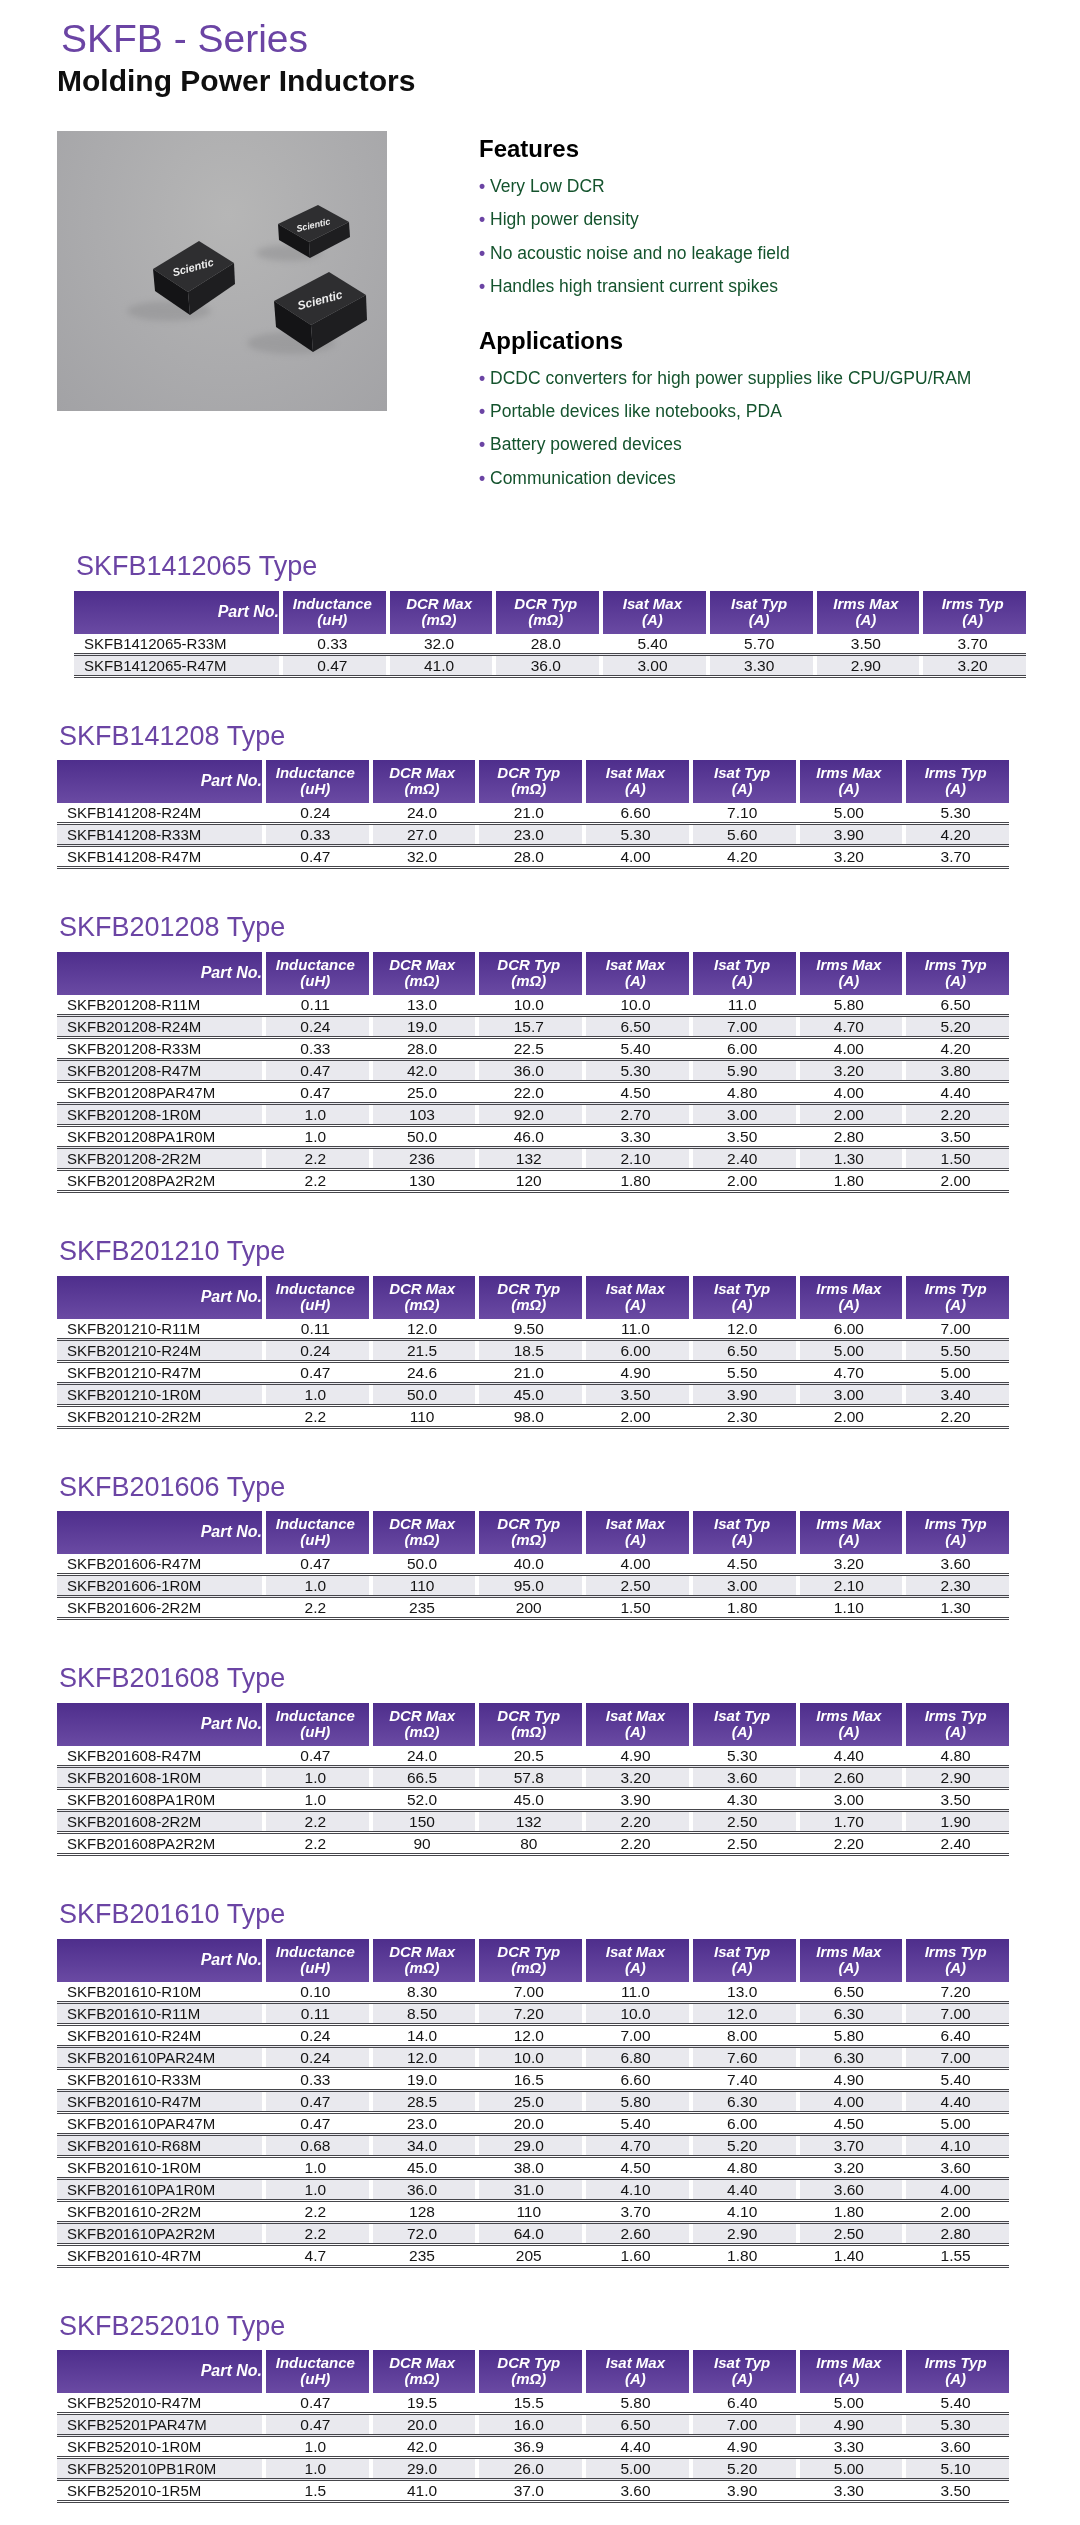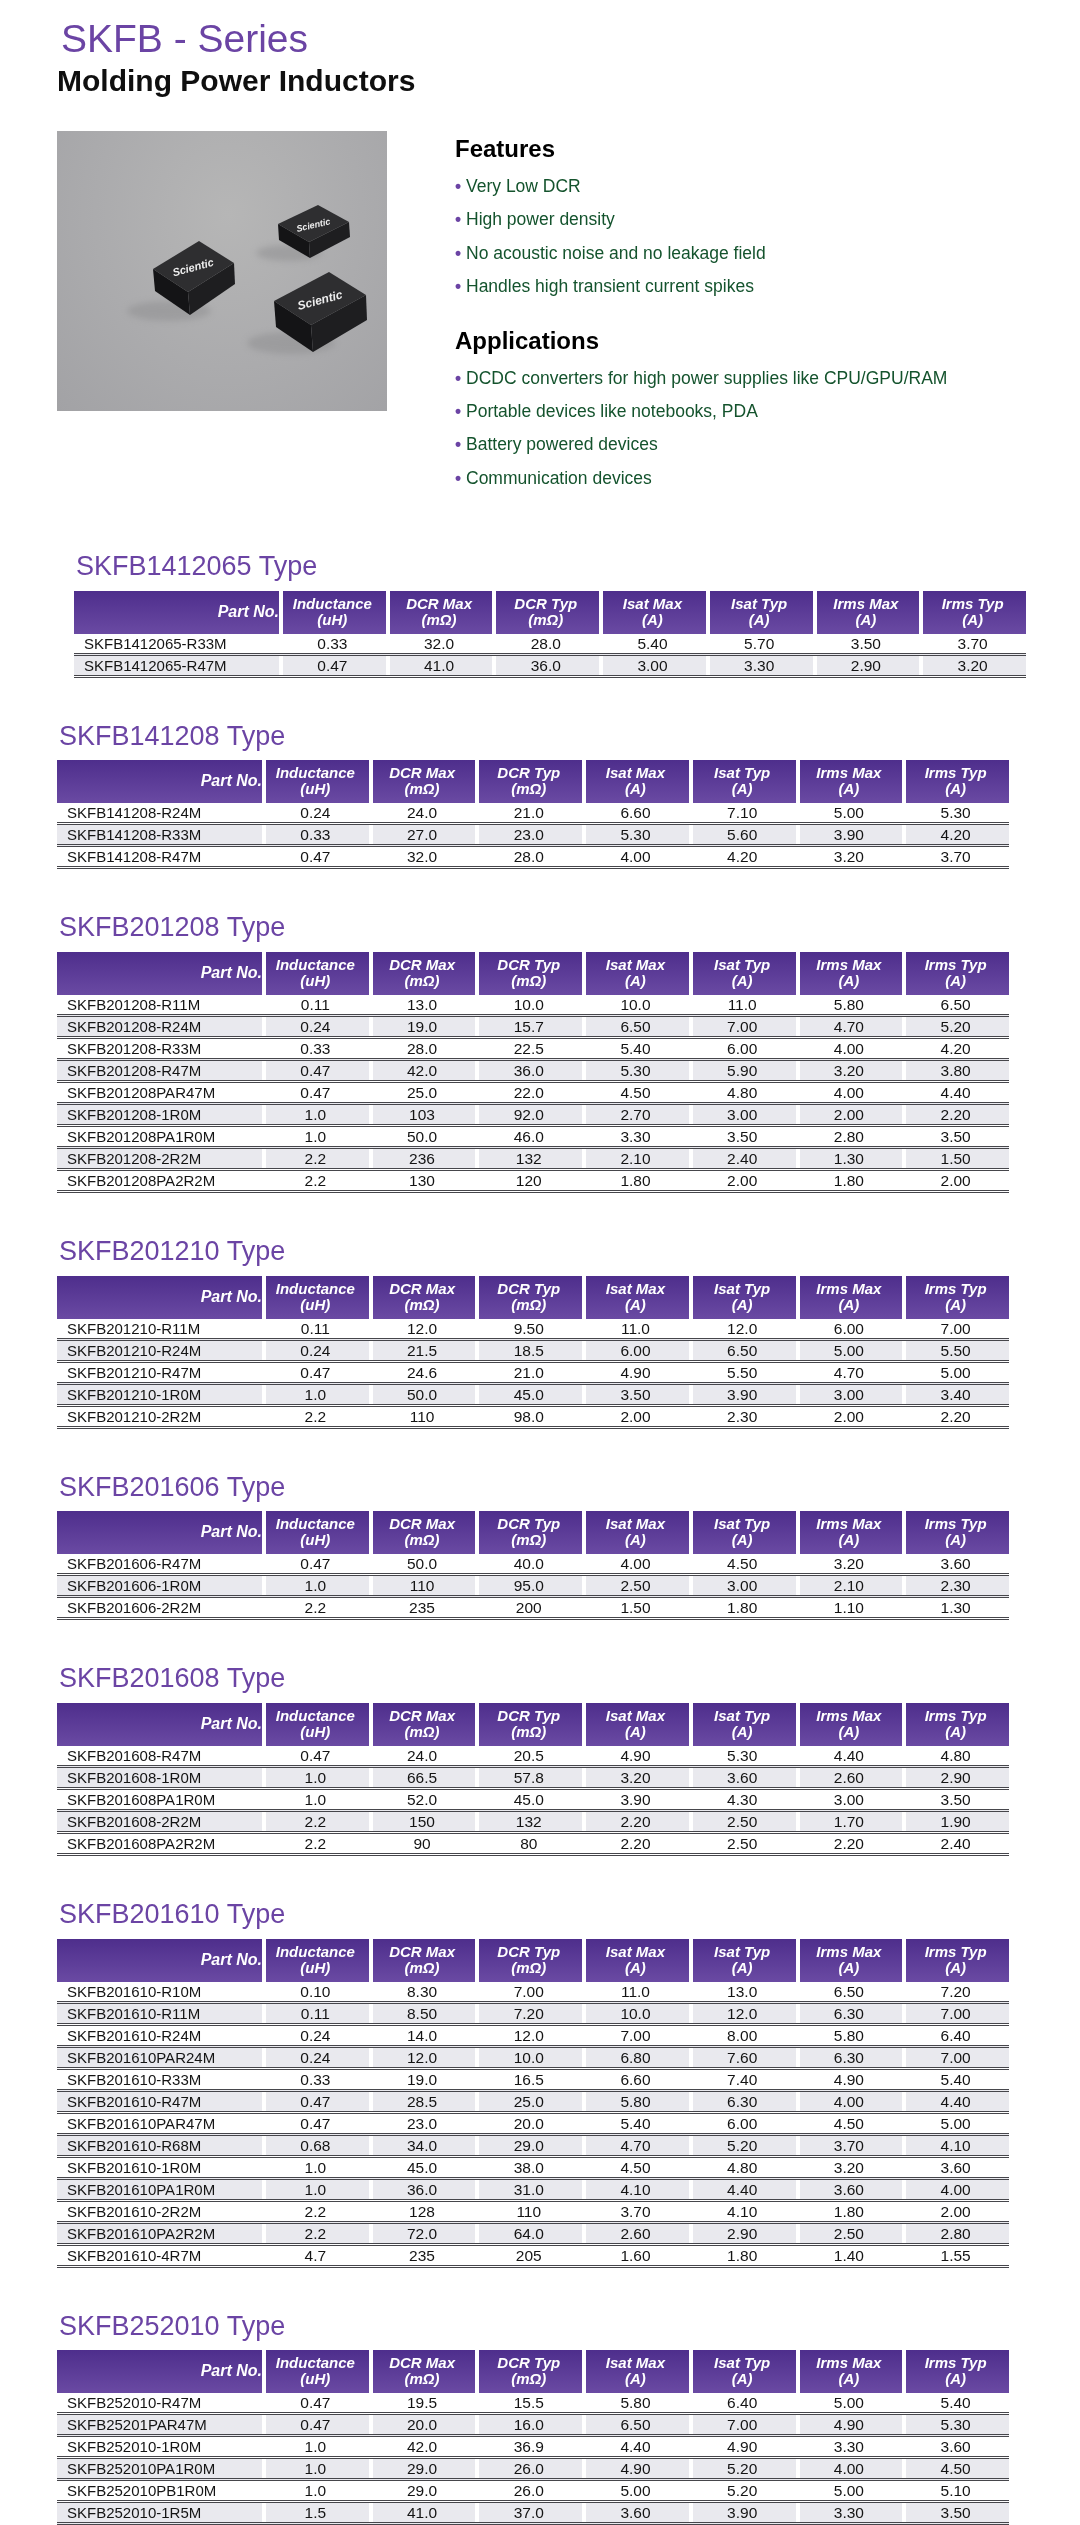--- a/index.html
+++ b/index.html
@@ -25,21 +25,21 @@
   .product-title{
     margin:2px 0 0 0;font-size:30px;line-height:1.1;font-weight:bold;color:#0f0f0f;
   }
 
   
   .top-block{display:flex;align-items:flex-start;}
   .photo{
     width:330px;height:280px;margin-top:34px;flex:0 0 auto;
     background:radial-gradient(ellipse at 52% 30%, #b6b6b6 0%, #ababad 55%, #a2a2a5 100%);
   }
-  .info{margin-left:68px;margin-top:38px;width:505px;}
+  .info{margin-left:92px;margin-top:38px;width:505px;}
   .info-heading{margin:0 0 12px 0;font-size:24px;font-weight:bold;color:#000;}
   .bullet-list{list-style:none;margin:0;padding:0;}
   .bullet-list li{
     font-size:17.5px;line-height:1.27;color:#14532d;margin:0 0 11px 0;
   }
   .bullet-list li::before{content:"• ";color:var(--accent);font-weight:bold;}
   .applications-block{margin-top:30px;}
 
   
   .type-section{margin-top:44px;}
@@ -962,30 +962,20 @@
               <td class="part">SKFB252010-1R0M</td>
               <td>1.0</td>
               <td>42.0</td>
               <td>36.9</td>
               <td>4.40</td>
               <td>4.90</td>
               <td>3.30</td>
               <td>3.60</td>
             </tr>
             <tr>
-              <td class="part">SKFB252010PA1R0M</td>
-              <td>1.0</td>
-              <td>29.0</td>
-              <td>26.0</td>
-              <td>4.90</td>
-              <td>5.20</td>
-              <td>4.00</td>
-              <td>4.50</td>
-            </tr>
-            <tr>
               <td class="part">SKFB252010PB1R0M</td>
               <td>1.0</td>
               <td>29.0</td>
               <td>26.0</td>
               <td>5.00</td>
               <td>5.20</td>
               <td>5.00</td>
               <td>5.10</td>
             </tr>
             <tr>

